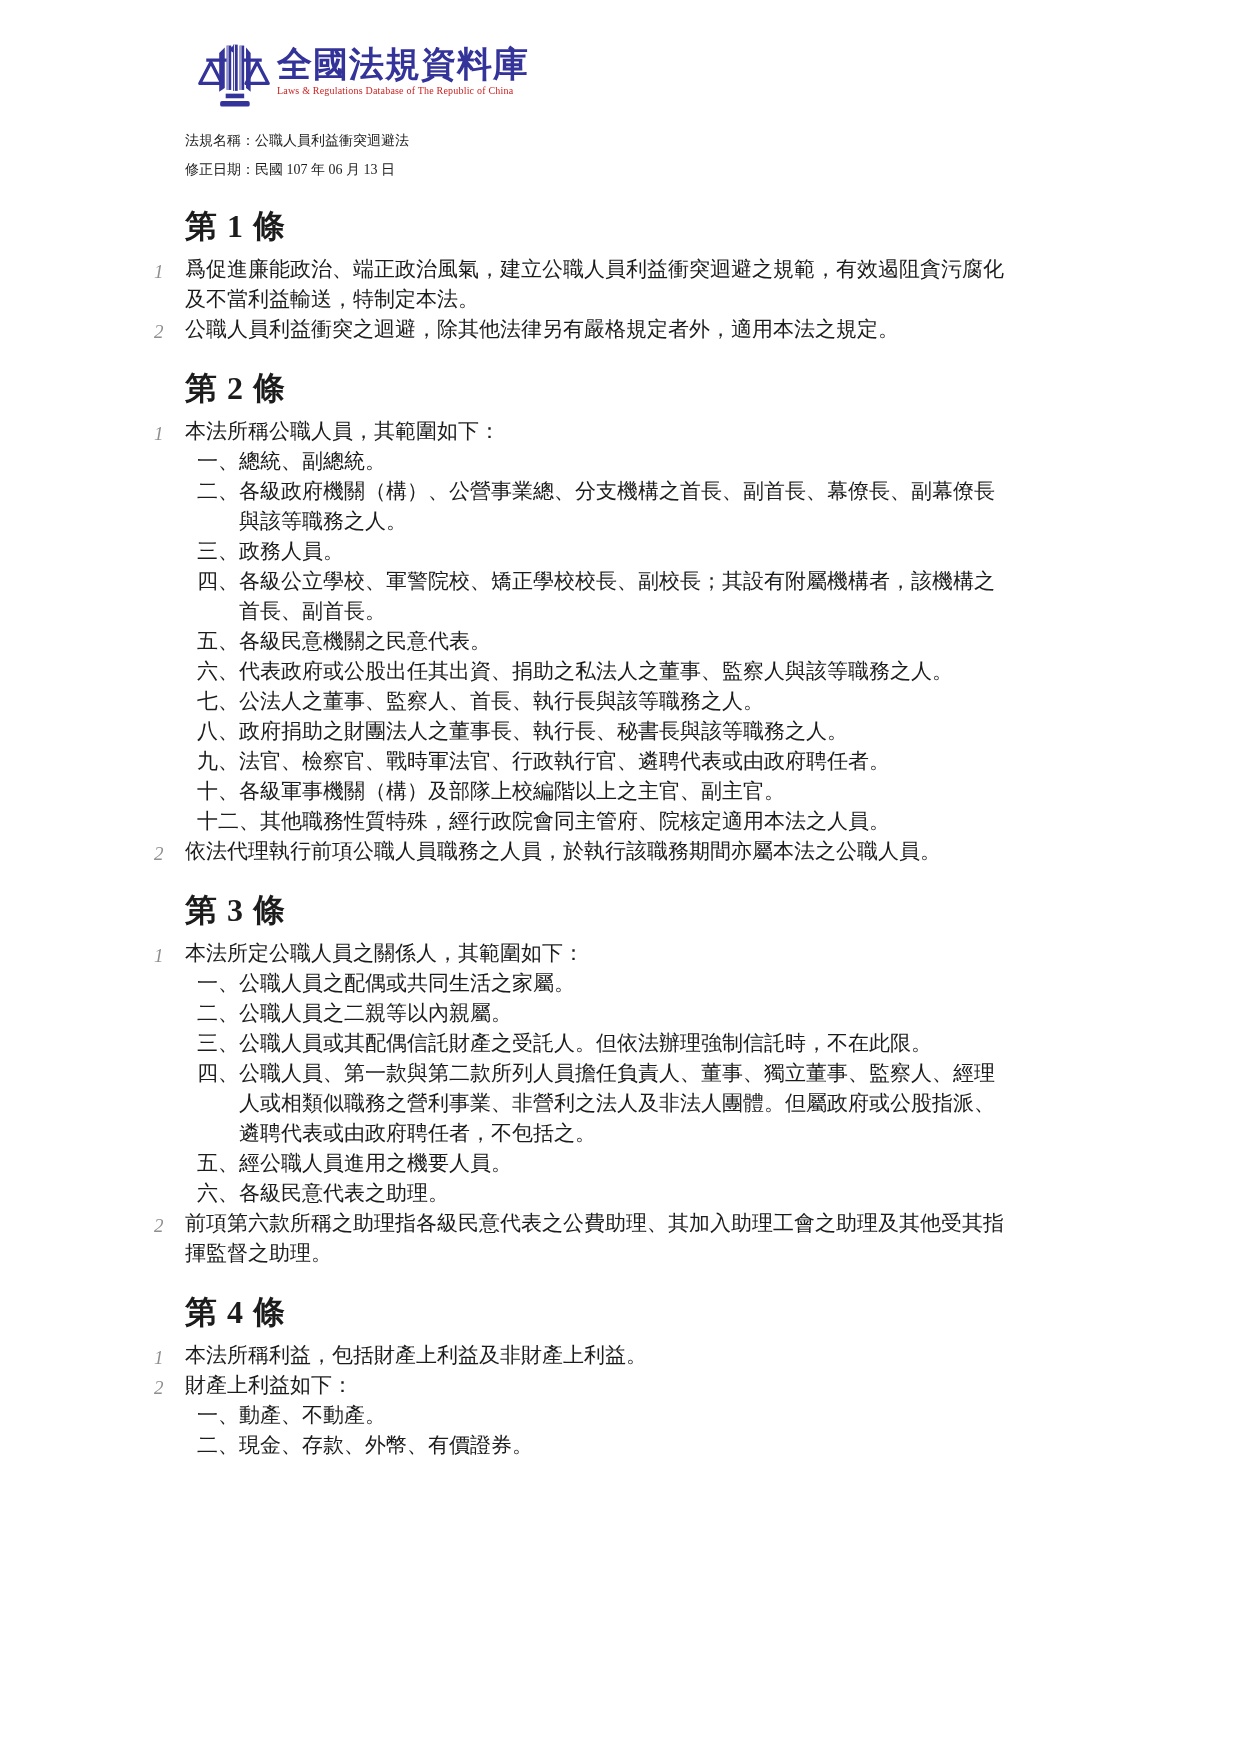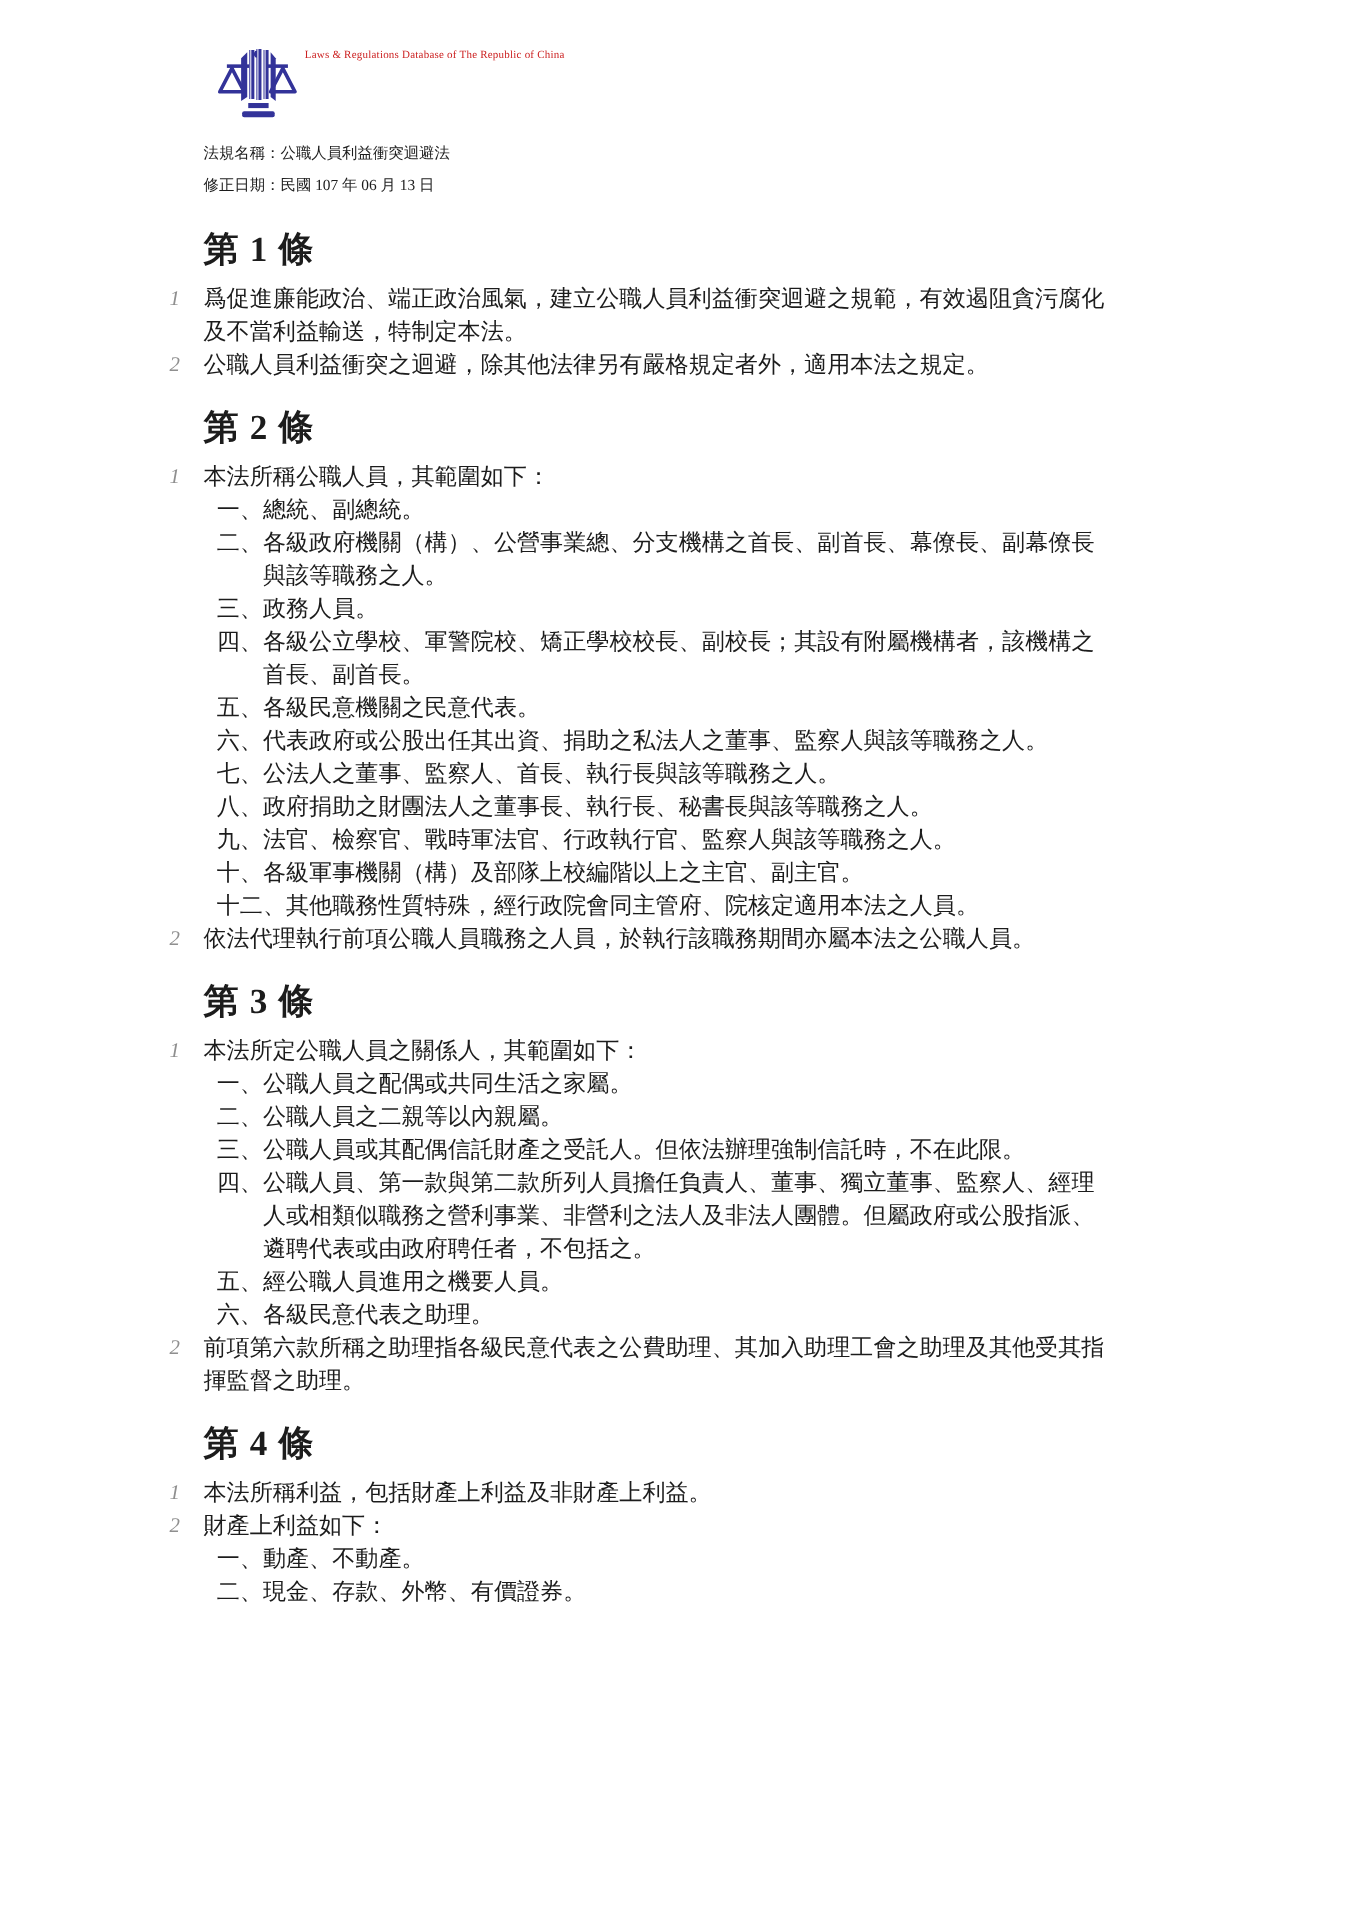--- a/index.html
+++ b/index.html
@@ -63,21 +63,21 @@
   .para-num {
     position: absolute;
     left: -31px;
     top: 1px;
     width: 26px;
     text-align: left;
     font-style: italic;
     font-size: 19px;
     color: #8f8f8f;
   }
-  .para-body { max-width: 826px; }
+  .para-body { max-width: 826px; font-family: Liberation Mono, monospace; }
   .item {
     display: flex;
     margin-left: 12px;
   }
   .item-marker { flex: none; white-space: nowrap; }
   .item-text { flex: 1 1 auto; }
 </style>
 </head>
 <body>
 
@@ -99,20 +99,21 @@
       <path d="M46 6 L46 54 L51 54 L51 6 Z" fill="#333399"></path>
       <path d="M53 8 L58 14 L58 56 L53 52 Z" fill="#333399"></path>
       <path d="M33.5 6 L33.5 54" stroke="#ffffff" stroke-width="1"></path>
       <path d="M40.5 5 L40.5 55" stroke="#ffffff" stroke-width="1"></path>
       <path d="M47.5 6 L47.5 54" stroke="#ffffff" stroke-width="1"></path>
 
       <rect x="31" y="58" width="20" height="5" fill="#333399"></rect>
       <rect x="25" y="66" width="32" height="6" rx="2" fill="#333399"></rect>
     </svg>
     <div class="logo-text">
+      <div class="logo-title">全國法規資料庫</div>
       <div class="logo-subtitle">Laws &amp; Regulations Database of The Republic of China</div>
     </div>
   </div>
 
   <div class="meta">
     <div class="meta-line"><span>法規名稱：</span><span>公職人員利益衝突迴避法</span></div>
     <div class="meta-line"><span>修正日期：</span><span>民國 107 年 06 月 13 日</span></div>
   </div>
 
   <main id="articles">
@@ -161,21 +162,21 @@
           <div class="item">
             <span class="item-marker">七、</span>
             <div class="item-text">公法人之董事、監察人、首長、執行長與該等職務之人。</div>
           </div>
           <div class="item">
             <span class="item-marker">八、</span>
             <div class="item-text">政府捐助之財團法人之董事長、執行長、秘書長與該等職務之人。</div>
           </div>
           <div class="item">
             <span class="item-marker">九、</span>
-            <div class="item-text">法官、檢察官、戰時軍法官、行政執行官、監察人與該等職務之人。</div>
+            <div class="item-text">法官、檢察官、戰時軍法官、行政執行官、遴聘代表或由政府聘任者。</div>
           </div>
           <div class="item">
             <span class="item-marker">十、</span>
             <div class="item-text">各級軍事機關（構）及部隊上校編階以上之主官、副主官。</div>
           </div>
           <div class="item">
             <span class="item-marker">十二、</span>
             <div class="item-text">其他職務性質特殊，經行政院會同主管府、院核定適用本法之人員。</div>
           </div>
         </div>

